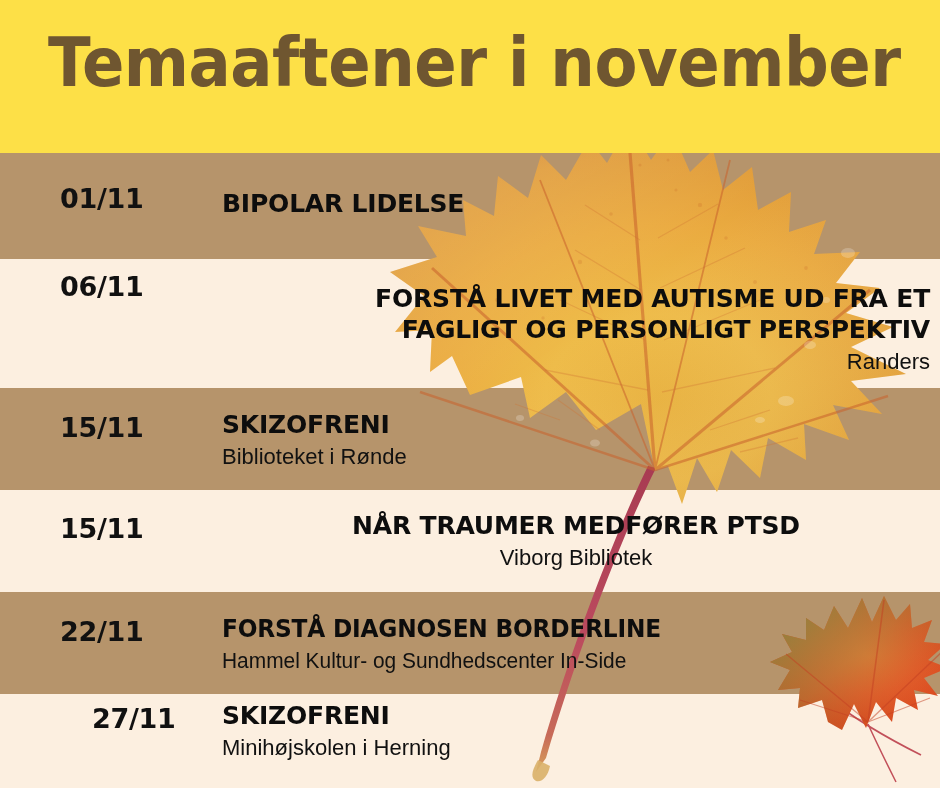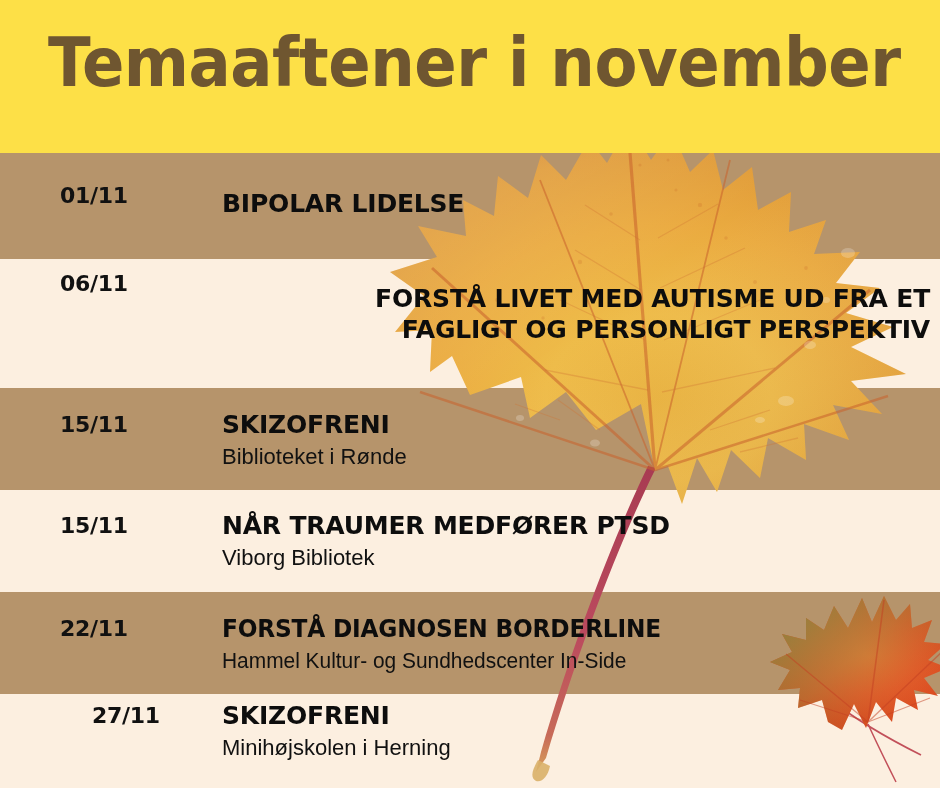--- a/index.html
+++ b/index.html
@@ -74,21 +74,21 @@
     position: absolute;
     left: 0;
     width: 940px;
     display: flex;
     align-items: flex-start;
   }
   .row-date {
     position: absolute;
     left: 60px;
     font-family: "DejaVu Sans", sans-serif;
-    font-size: 22px;
+    font-size: 27px;
     font-weight: 700;
     color: #111111;
     letter-spacing: -0.3px;
     white-space: nowrap;
   }
   .row-body {
     position: absolute;
     left: 222px;
     right: 10px;
   }
@@ -293,32 +293,33 @@
         <div class="row-date" style="top: 183px;">01/11</div>
         <div class="row-body" style="top: 178px; margin-top: 10px;">
           <div class="row-title">BIPOLAR LIDELSE</div>
         </div>
       </div>
       <div class="row" style="top: 0px;">
         <div class="row-date" style="top: 271px;">06/11</div>
         <div class="row-body" style="top: 283px; text-align: right;">
           <div class="row-title">FORSTÅ LIVET MED AUTISME UD FRA ET
 FAGLIGT OG PERSONLIGT PERSPEKTIV</div>
+          <div class="row-sub">Randers</div>
         </div>
       </div>
       <div class="row" style="top: 0px;">
         <div class="row-date" style="top: 412px;">15/11</div>
         <div class="row-body" style="top: 409px;">
           <div class="row-title">SKIZOFRENI</div>
           <div class="row-sub">Biblioteket i Rønde</div>
         </div>
       </div>
       <div class="row" style="top: 0px;">
         <div class="row-date" style="top: 513px;">15/11</div>
-        <div class="row-body" style="top: 510px;">
+        <div class="row-body" style="top: 510px; text-align: center;">
           <div class="row-title">NÅR TRAUMER MEDFØRER PTSD</div>
           <div class="row-sub">Viborg Bibliotek</div>
         </div>
       </div>
       <div class="row" style="top: 0px;">
         <div class="row-date" style="top: 616px;">22/11</div>
         <div class="row-body" style="top: 613px;">
           <div class="row-title condensed">FORSTÅ DIAGNOSEN BORDERLINE</div>
           <div class="row-sub condensed">Hammel Kultur- og Sundhedscenter In-Side</div>
         </div>

